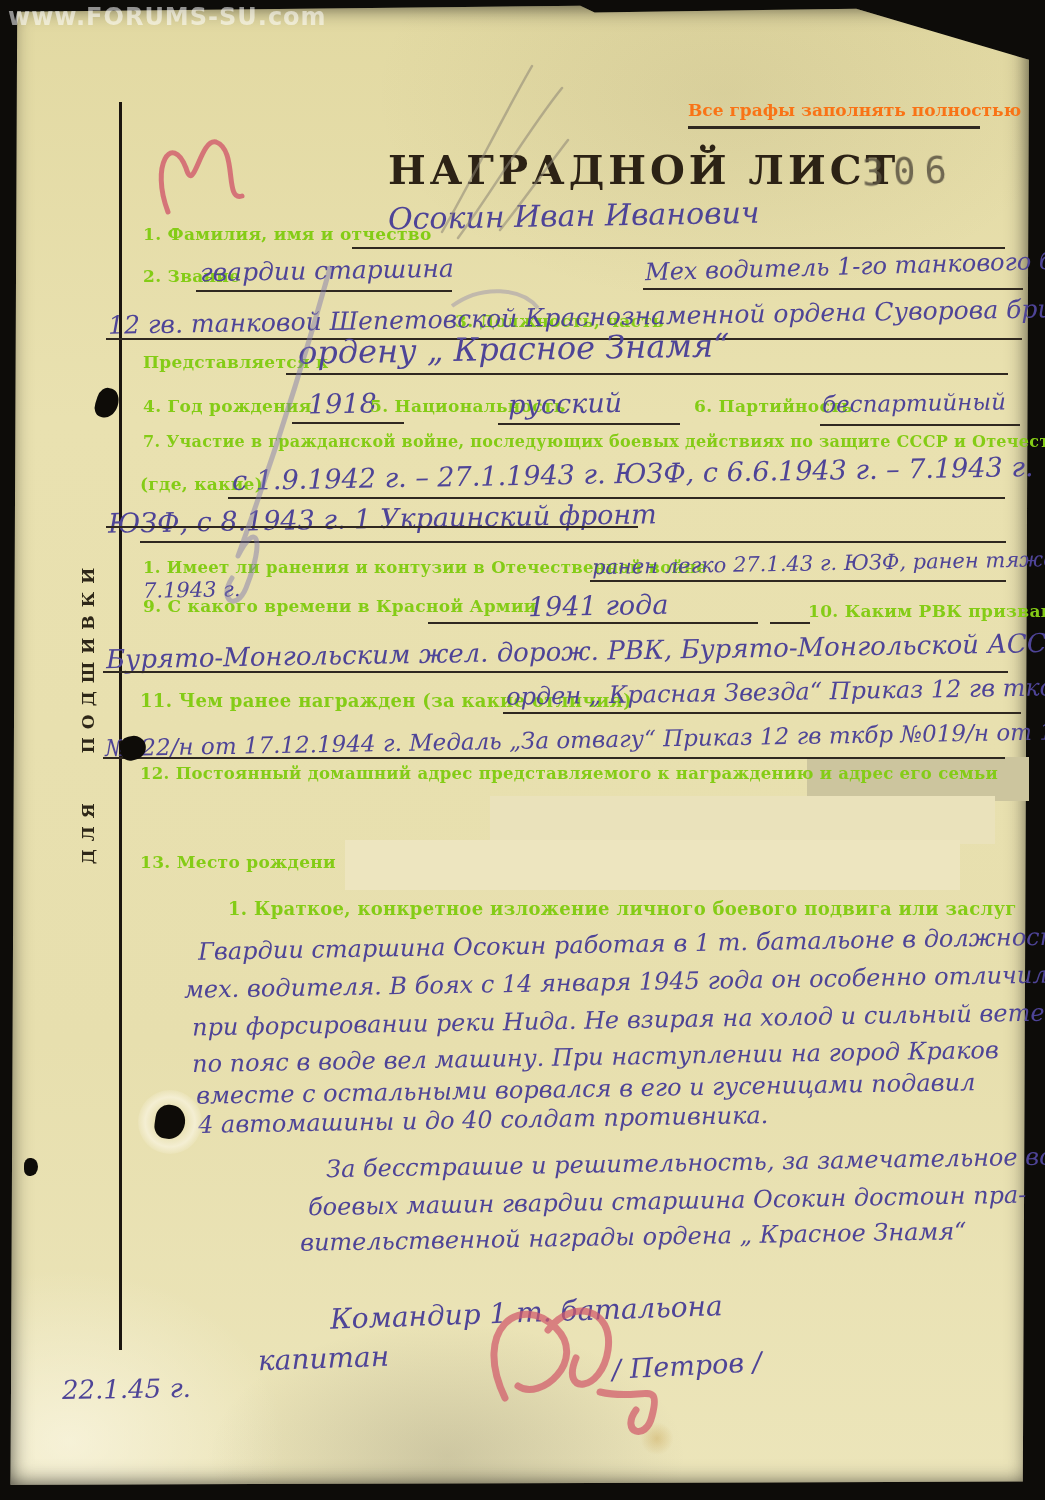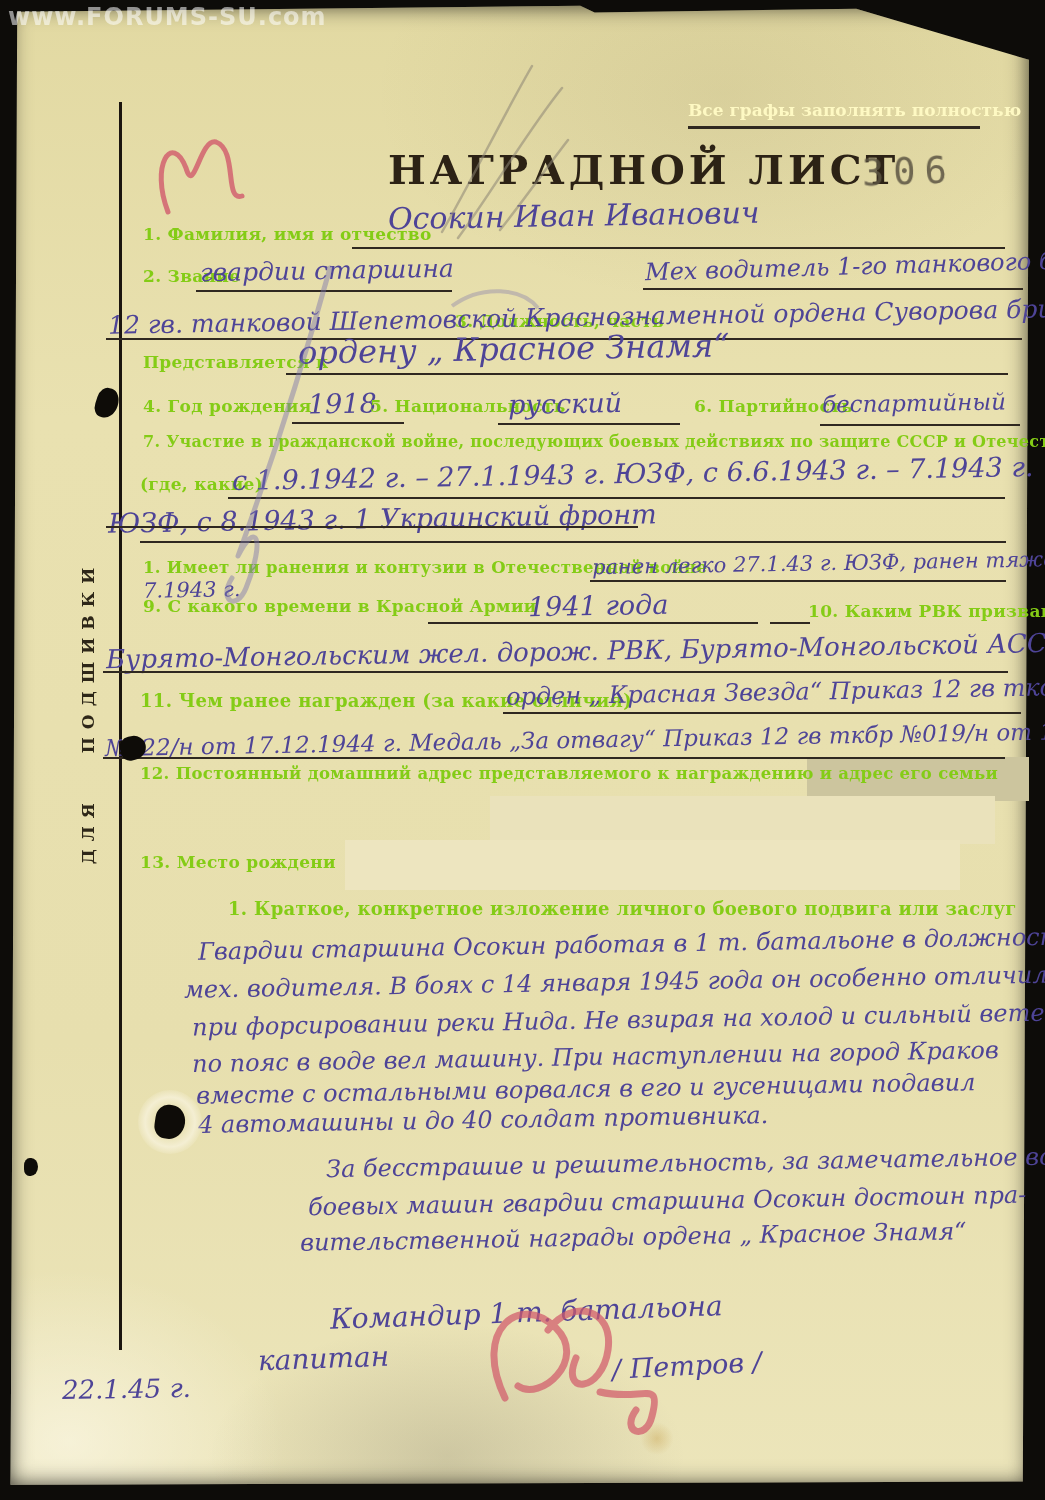--- a/index.html
+++ b/index.html
@@ -18,21 +18,21 @@
   .lbl{position:absolute;font-weight:bold;color:#84cc16;font-size:17px;white-space:nowrap;letter-spacing:.3px;}
   .hw{position:absolute;font-style:italic;color:#4e4497;white-space:nowrap;transform:rotate(-1deg);
       font-family:"DejaVu Serif", serif;}
   .rule{position:absolute;height:2px;background:#2f2820;}
   .redact{position:absolute;}
   .hole{position:absolute;background:#0e0c08;border-radius:46% 54% 58% 42%;}
   .ring{position:absolute;border-radius:50%;background:radial-gradient(circle, rgba(248,243,222,.0) 30%, rgba(248,243,222,.75) 55%, transparent 75%);}
   .watermark{position:absolute;left:8px;top:3px;font-family:"DejaVu Sans",sans-serif;font-weight:bold;
       font-size:24px;color:rgba(255,255,255,.55);letter-spacing:1px;}
   .title{position:absolute;left:388px;top:146px;font-size:40px;font-weight:bold;color:#2c2215;letter-spacing:4px;}
-  .instr{position:absolute;left:688px;top:100px;font-weight:bold;font-size:17px;color:#fef9c3;white-space:nowrap;}
+  .instr{position:absolute;left:688px;top:100px;font-weight:bold;font-size:17px;color:#f97316;white-space:nowrap;}
   .stamp{position:absolute;left:862px;top:150px;font-family:"DejaVu Sans Mono",monospace;font-size:37px;
       color:rgba(90,84,66,.85);letter-spacing:9px;transform:rotate(-2deg);filter:blur(.4px);}
   .vlab{position:absolute;left:88px;top:712px;transform:translate(-50%,-50%) rotate(-90deg);
       font-weight:bold;font-size:17px;color:#2e2718;letter-spacing:8px;word-spacing:28px;white-space:nowrap;}
   .vrule{position:absolute;left:119px;top:102px;width:3px;height:1248px;background:#1b150f;}
   svg.scribbles{position:absolute;inset:0;pointer-events:none;}
 </style>
 </head>
 <body>
 

